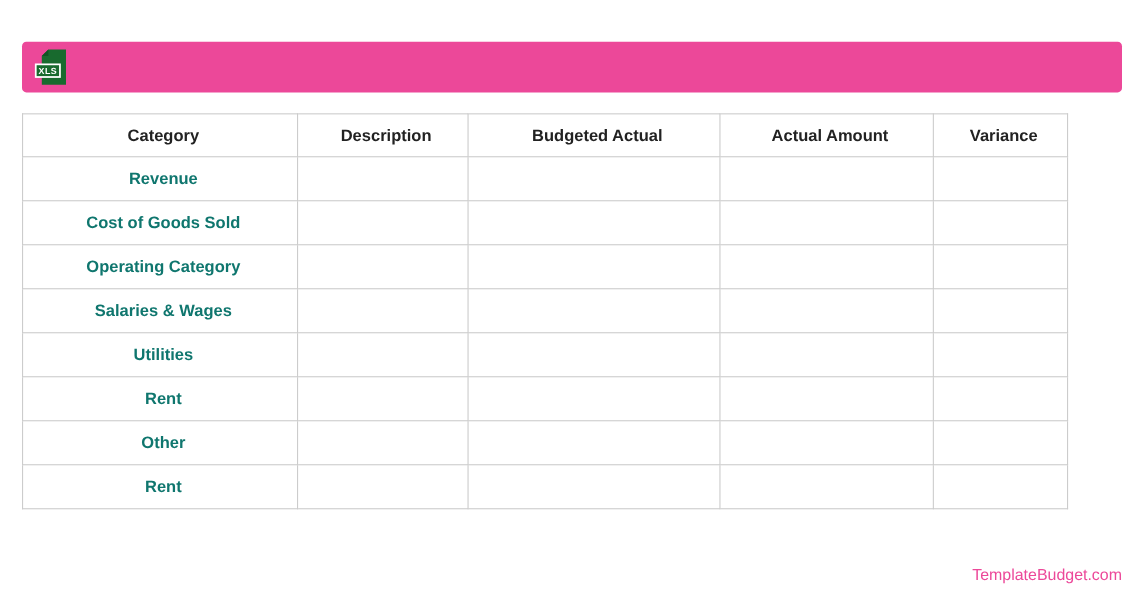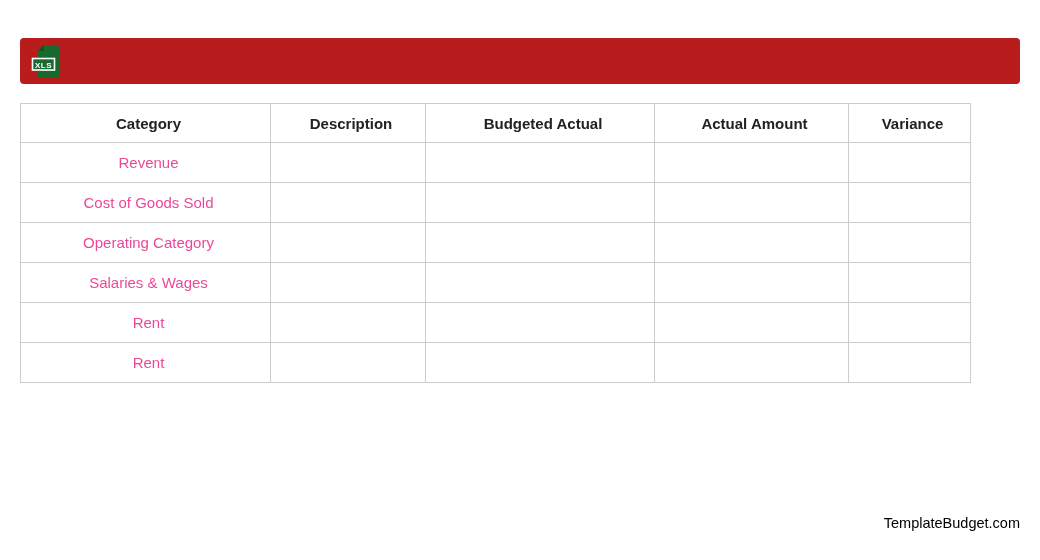--- a/index.html
+++ b/index.html
@@ -9,21 +9,21 @@
     font-family: "Liberation Sans", sans-serif;
     overflow: hidden;
   }
   .page { width: 1040px; height: 560px; position: relative; }
 
   
   .title-bar {
     position: absolute;
     left: 20px; top: 38px;
     width: 1000px; height: 46px;
-    background: #b91c1c;
+    background: #ec4899;
     border-radius: 4px;
     display: flex;
     align-items: center;
     padding-left: 11px;
   }
   .xls-icon { width: 32px; height: 38px; flex: 0 0 auto; margin-right: 11px; }
   .title-text {
     color: #ffffff;
     font-size: 20px;
     font-weight: 500;
@@ -44,34 +44,34 @@
     padding: 0 0 0 6px;
     text-align: center;
     vertical-align: middle;
     font-size: 15px;
   }
   .budget-table th {
     height: 39px;
     font-weight: bold;
     color: #222222;
   }
-  .budget-table td { color: #ec4899; font-weight: normal; }
+  .budget-table td { color: #0f766e; font-weight: bold; }
 
   .col-category { width: 250px; }
   .col-description { width: 155px; }
   .col-budgeted { width: 229px; }
   .col-actual { width: 194px; }
   .col-variance { width: 122px; }
 
   
   .footer {
     position: absolute;
     right: 20px; top: 515px;
     font-size: 14.5px;
-    color: #000000;
+    color: #ec4899;
   }
 </style>
 </head>
 <body>
 
 <div class="page">
 
   <div class="title-bar">
     <svg class="xls-icon" viewBox="0 0 32 38" xmlns="http://www.w3.org/2000/svg">
 
@@ -123,21 +123,35 @@
         <td></td>
       </tr>
       <tr>
         <td>Salaries &amp; Wages</td>
         <td></td>
         <td></td>
         <td></td>
         <td></td>
       </tr>
       <tr>
+        <td>Utilities</td>
+        <td></td>
+        <td></td>
+        <td></td>
+        <td></td>
+      </tr>
+      <tr>
         <td>Rent</td>
+        <td></td>
+        <td></td>
+        <td></td>
+        <td></td>
+      </tr>
+      <tr>
+        <td>Other</td>
         <td></td>
         <td></td>
         <td></td>
         <td></td>
       </tr>
       <tr>
         <td>Rent</td>
         <td></td>
         <td></td>
         <td></td>

